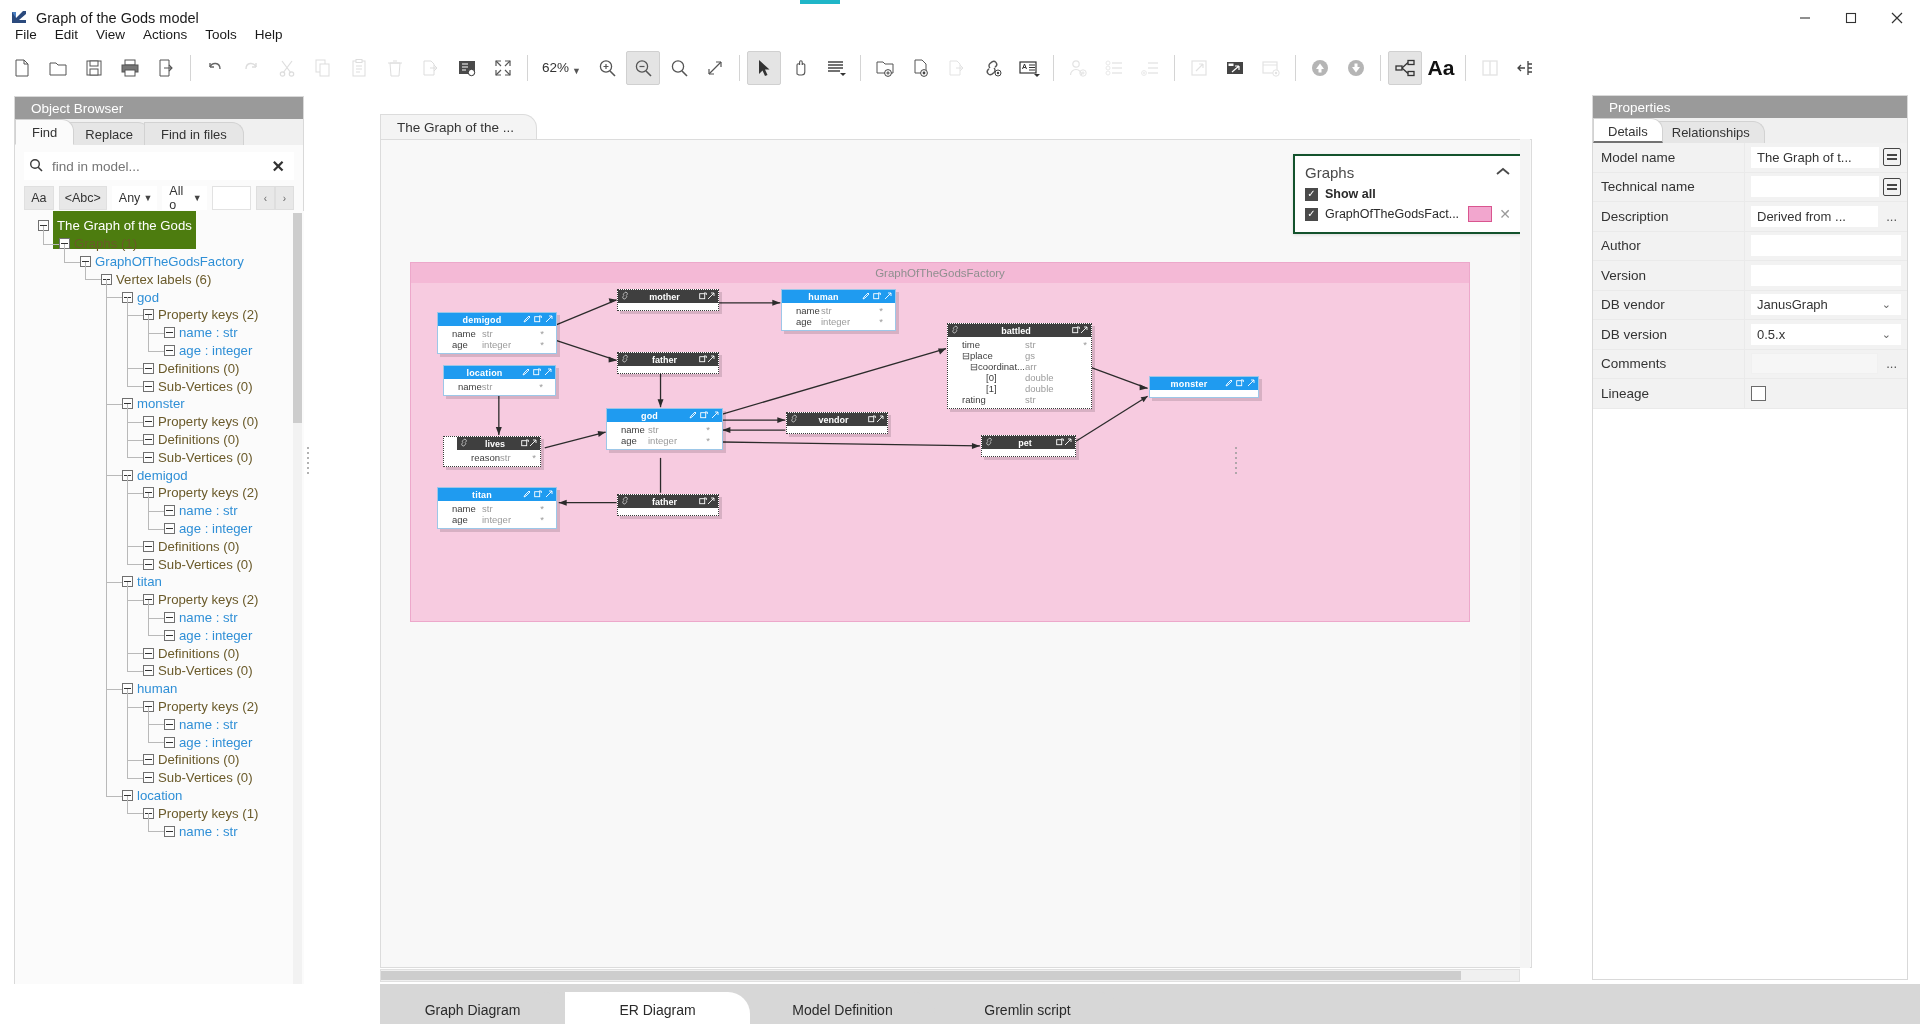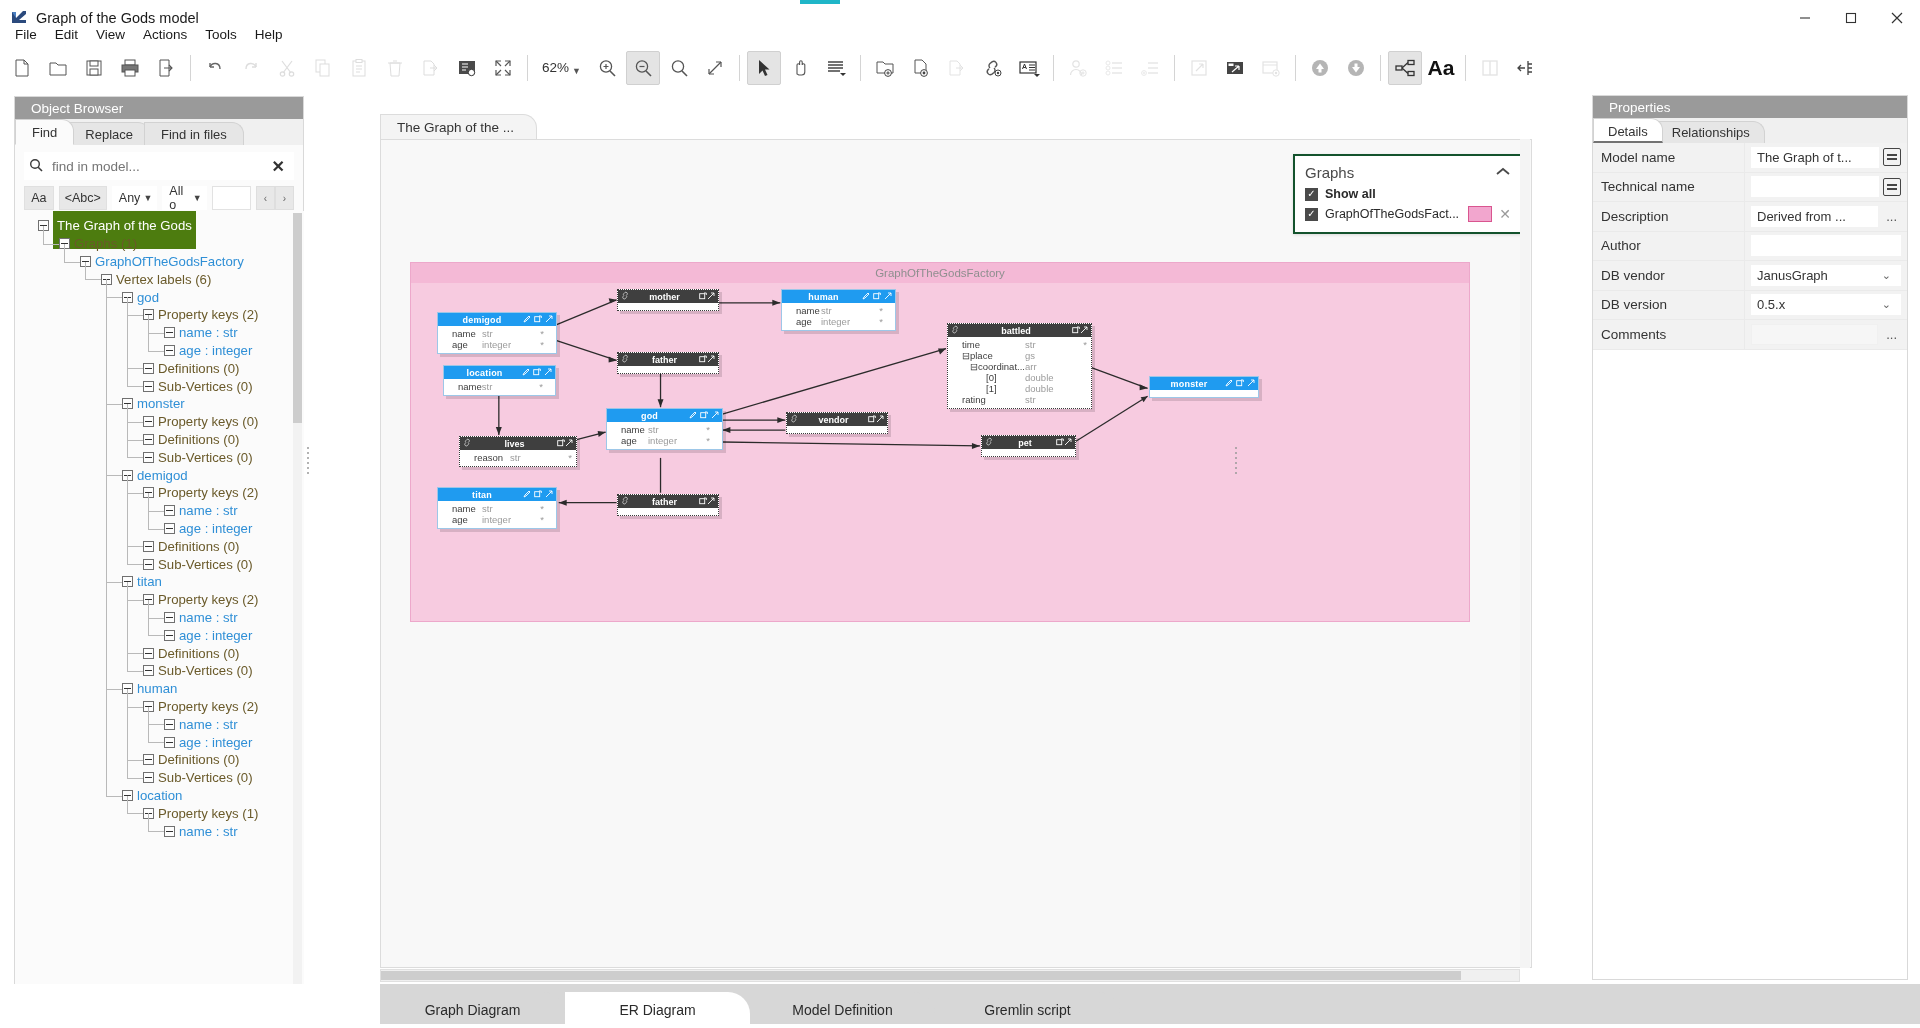--- a/index.html
+++ b/index.html
@@ -1107,21 +1107,21 @@
               <span class="etitle">father</span>
               <span class="eicons"><span><svg width="8" height="8" viewBox="0 0 8 8">
                     <rect x="0.7" y="1.7" width="5" height="5" fill="none" stroke="#ffffff" stroke-width="0.9"></rect>
                     <path d="M5 1 L7.3 1 L7.3 3" fill="none" stroke="#ffffff" stroke-width="0.9"></path>
                   </svg></span><span><svg width="8" height="8" viewBox="0 0 8 8">
                     <path d="M1 7 L7 1 M7 1 h-3 M7 1 v3" fill="none" stroke="#ffffff" stroke-width="0.9"></path>
                   </svg></span></span>
             </div>
             <div class="ebody" style="height: 7px;"></div>
           </div>
-          <div class="edge-node" style="left: 48px; top: 173px; width: 118px;">
+          <div class="edge-node" style="left: 32px; top: 173px; width: 98px; padding-left: 13px;">
             <div class="ehead">
               <span><svg width="9" height="9" viewBox="0 0 10 10">
                   <path d="M3.2 5.2 a1.7 1.7 0 0 1 0 -2.4 l1 -1 a1.7 1.7 0 0 1 2.4 2.4 l-0.5 0.5" fill="none" stroke="#ccc" stroke-width="1"></path>
                   <path d="M5.8 5 a1.7 1.7 0 0 1 0 2.4 l-1 1 a1.7 1.7 0 0 1 -2.4 -2.4 l0.5 -0.5" fill="none" stroke="#ccc" stroke-width="1"></path>
                 </svg></span>
               <span class="etitle">lives</span>
               <span class="eicons"><span><svg width="8" height="8" viewBox="0 0 8 8">
                     <rect x="0.7" y="1.7" width="5" height="5" fill="none" stroke="#ffffff" stroke-width="0.9"></rect>
                     <path d="M5 1 L7.3 1 L7.3 3" fill="none" stroke="#ffffff" stroke-width="0.9"></path>
                   </svg></span><span><svg width="8" height="8" viewBox="0 0 8 8">
@@ -1305,36 +1305,48 @@
           <span class="pellip">...</span>
         </div>
       </div>
       <div class="prow">
         <div class="pk">Author</div>
         <div class="pv">
           <div class="pinput"></div>
         </div>
       </div>
       <div class="prow">
+        <div class="pk">Version</div>
+        <div class="pv">
+          <div class="pinput"></div>
+        </div>
+      </div>
+      <div class="prow">
         <div class="pk">DB vendor</div>
         <div class="pv">
           <div class="pinput" style="position: relative; display: flex; align-items: center;">JanusGraph<span class="pcaret" style="margin-left: auto;">⌄</span></div>
         </div>
       </div>
       <div class="prow">
         <div class="pk">DB version</div>
         <div class="pv">
           <div class="pinput" style="position: relative; display: flex; align-items: center;">0.5.x<span class="pcaret" style="margin-left: auto;">⌄</span></div>
         </div>
       </div>
       <div class="prow">
         <div class="pk">Comments</div>
         <div class="pv">
           <div class="pinput gray"></div>
           <span class="pellip">...</span>
+        </div>
+      </div>
+      <div class="prow">
+        <div class="pk">Lineage</div>
+        <div class="pv">
+          <span class="pcheck"></span>
         </div>
       </div>
     </div>
 </div>
 
 <div id="bottom-left-fill"></div>
 <div id="bottom-tabs">
   <div class="btab">Graph Diagram</div>
   <div class="btab sel">ER Diagram</div>
   <div class="btab">Model Definition</div>

